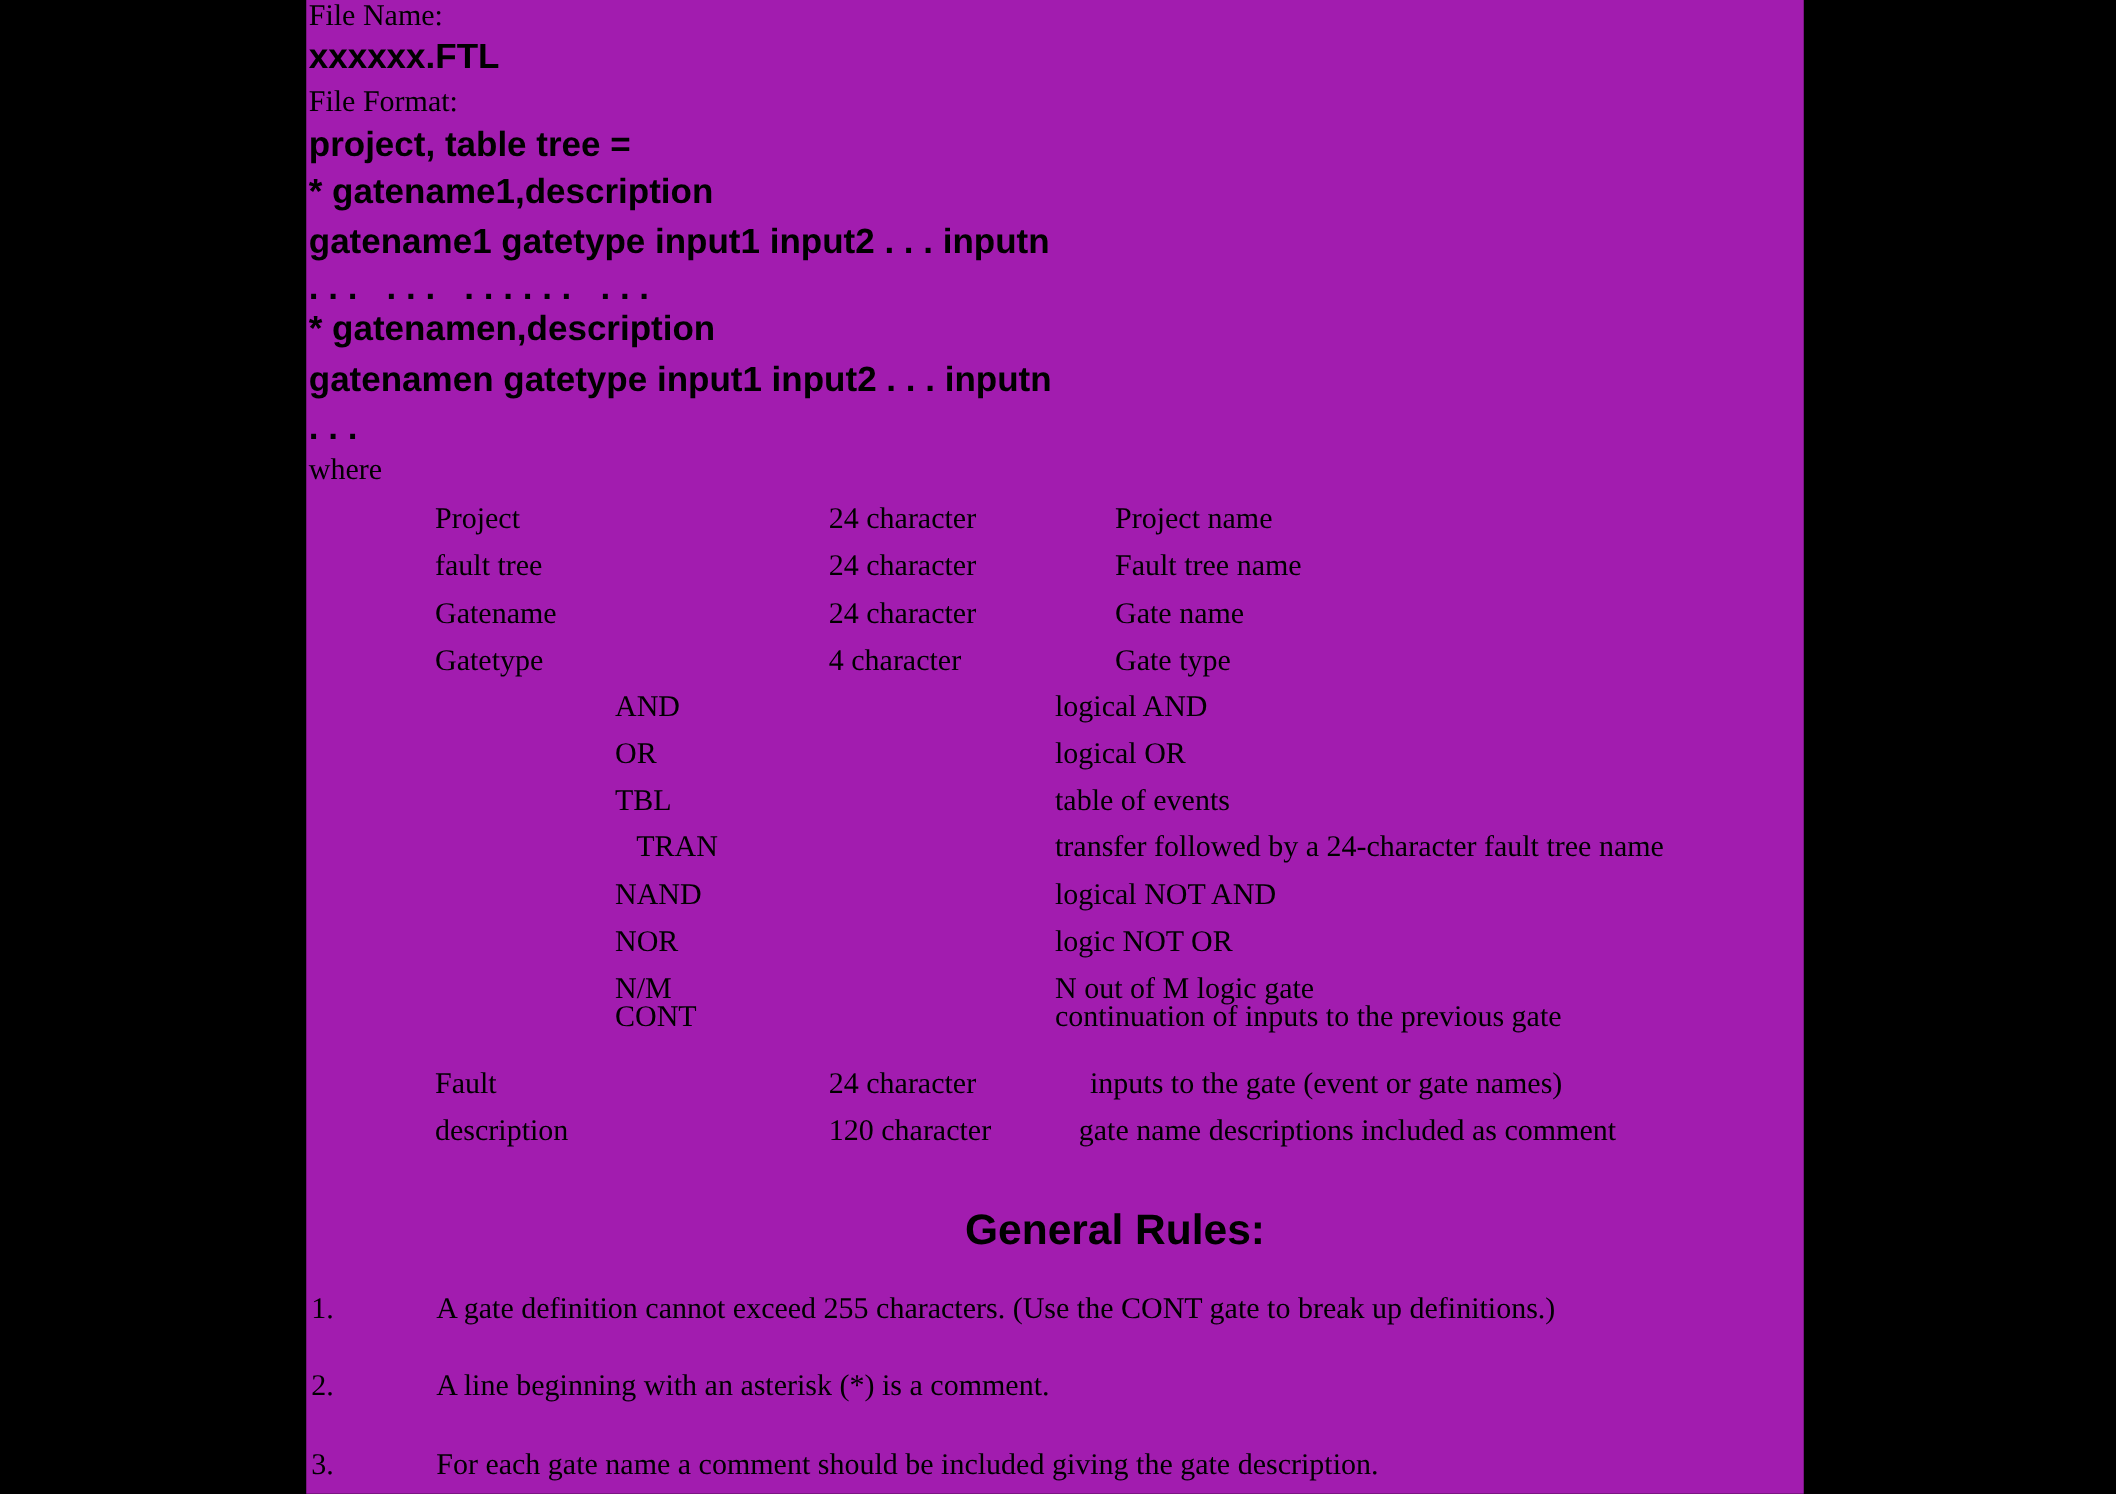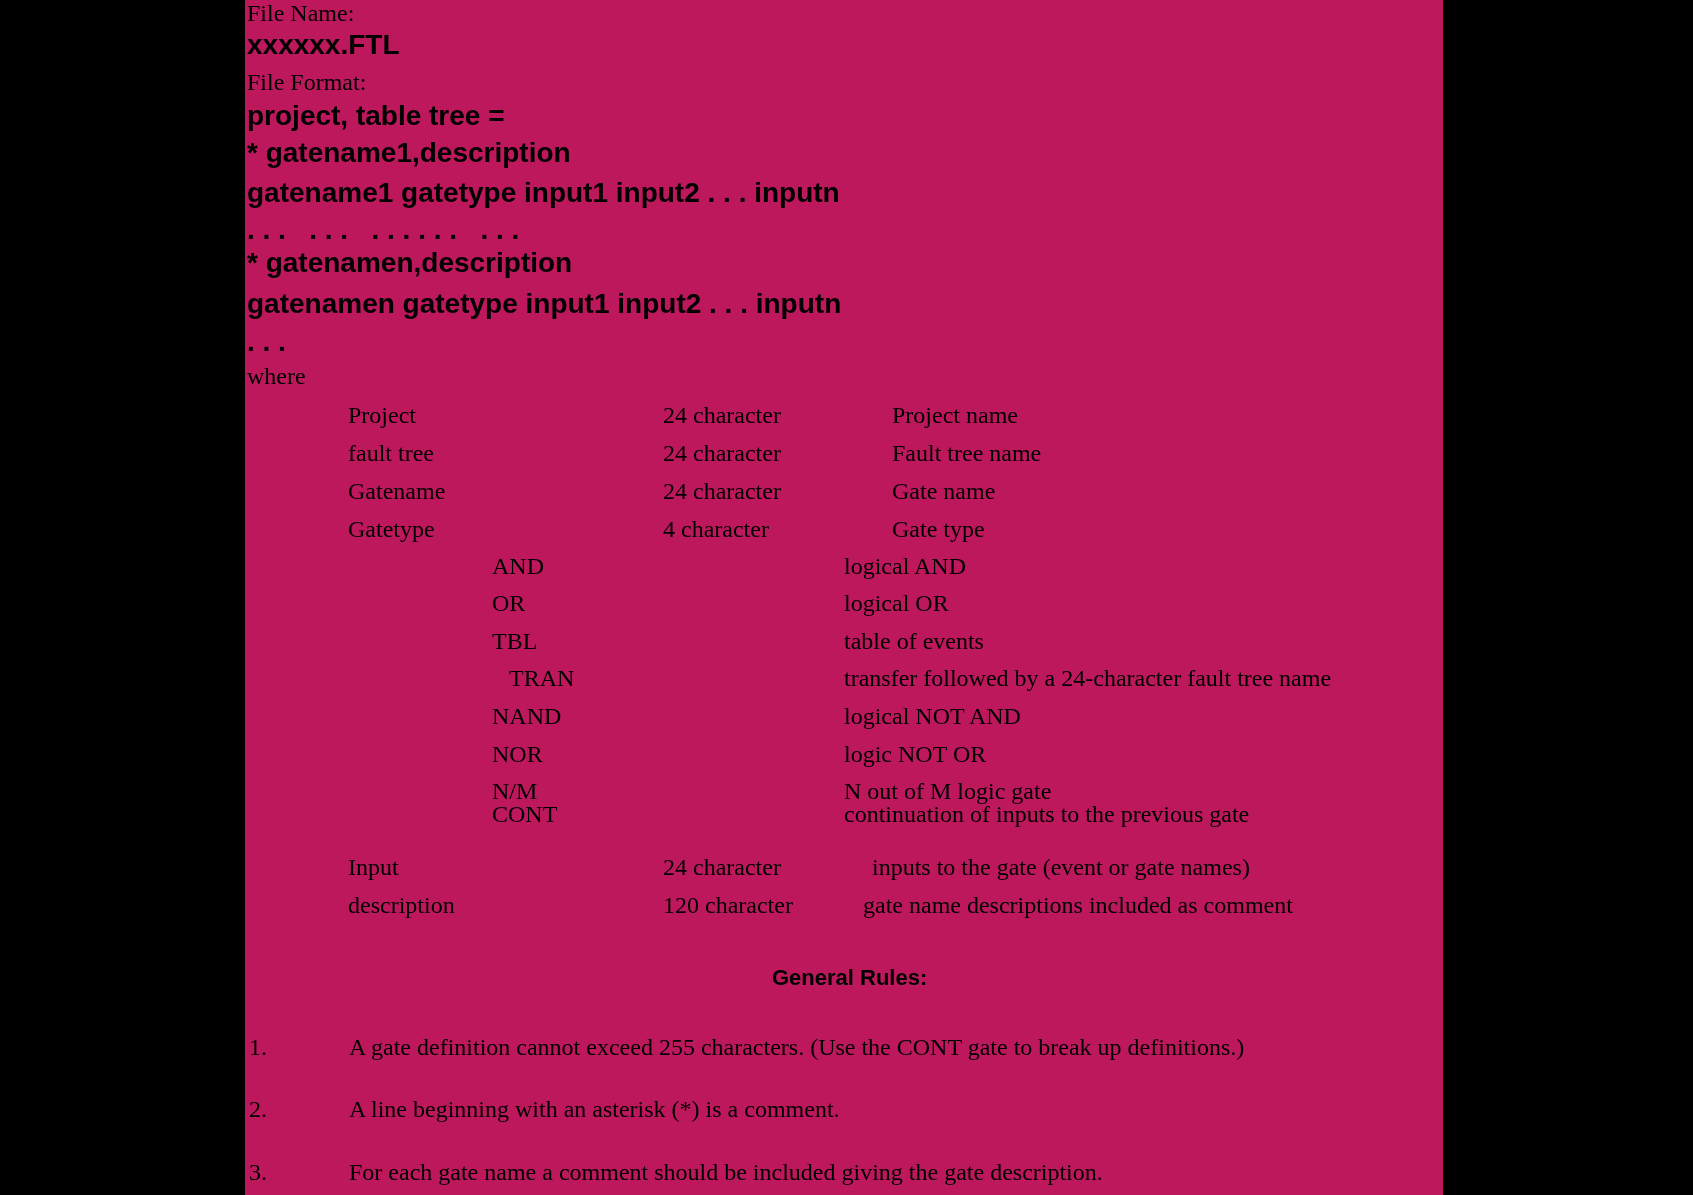--- a/index.html
+++ b/index.html
@@ -9,21 +9,21 @@
     height: 1195px;
     background: #000000;
     overflow: hidden;
   }
   .page {
     position: absolute;
     left: 245px;
     top: 0;
     width: 1198px;
     height: 1195px;
-    background: #be185d;
+    background: #a21caf;
     overflow: hidden;
     color: #000000;
   }
   .bar {
     position: absolute;
     top: 0;
     height: 1195px;
     background: #000000;
   }
   .bar-left  { left: 0; width: 245px; }
@@ -58,21 +58,21 @@
     white-space: pre;
     font-family: "Liberation Serif", "DejaVu Serif", serif;
     font-size: 24px;
     line-height: 1;
   }
 
   .rules-heading {
     position: absolute;
     white-space: pre;
     font-family: "Liberation Sans", "DejaVu Sans", sans-serif;
-    font-size: 22px;
+    font-size: 34px;
     font-weight: 700;
     line-height: 1;
   }
   .rule {
     position: absolute;
     left: 0;
     width: 100%;
     height: 30px;
   }
   .rnum  { position: absolute; left: 4px; }
@@ -150,21 +150,21 @@
   </div>
   <div class="trow" style="top:779px">
     <span class="cell" style="left:247px">N/M</span>
     <span class="cell" style="left:599px">N out of M logic gate</span>
   </div>
   <div class="trow" style="top:802px">
     <span class="cell" style="left:247px">CONT</span>
     <span class="cell" style="left:599px">continuation of inputs to the previous gate</span>
   </div>
   <div class="trow" style="top:855px">
-    <span class="cell" style="left:103px">Input</span>
+    <span class="cell" style="left:103px">Fault</span>
     <span class="cell" style="left:418px">24 character</span>
     <span class="cell" style="left:627px">inputs to the gate (event or gate names)</span>
   </div>
   <div class="trow" style="top:893px">
     <span class="cell" style="left:103px">description</span>
     <span class="cell" style="left:418px">120 character</span>
     <span class="cell" style="left:618px">gate name descriptions included as comment</span>
   </div>
 
   <div class="rules-heading" style="top:967px; left:527px">General Rules:</div>

